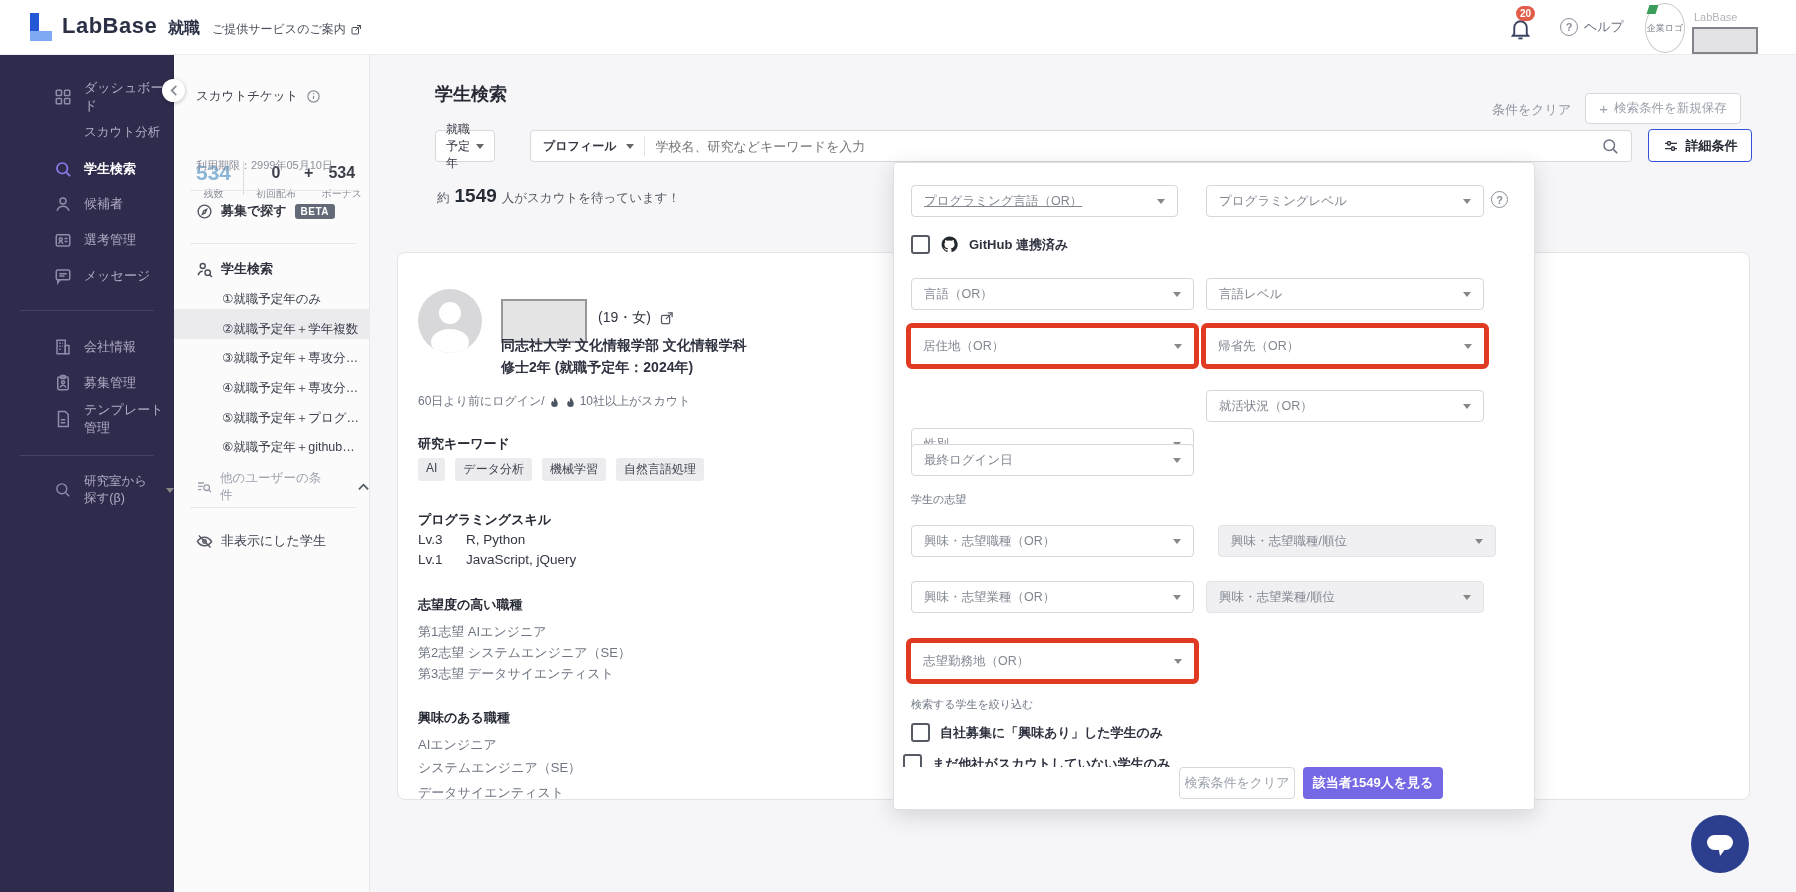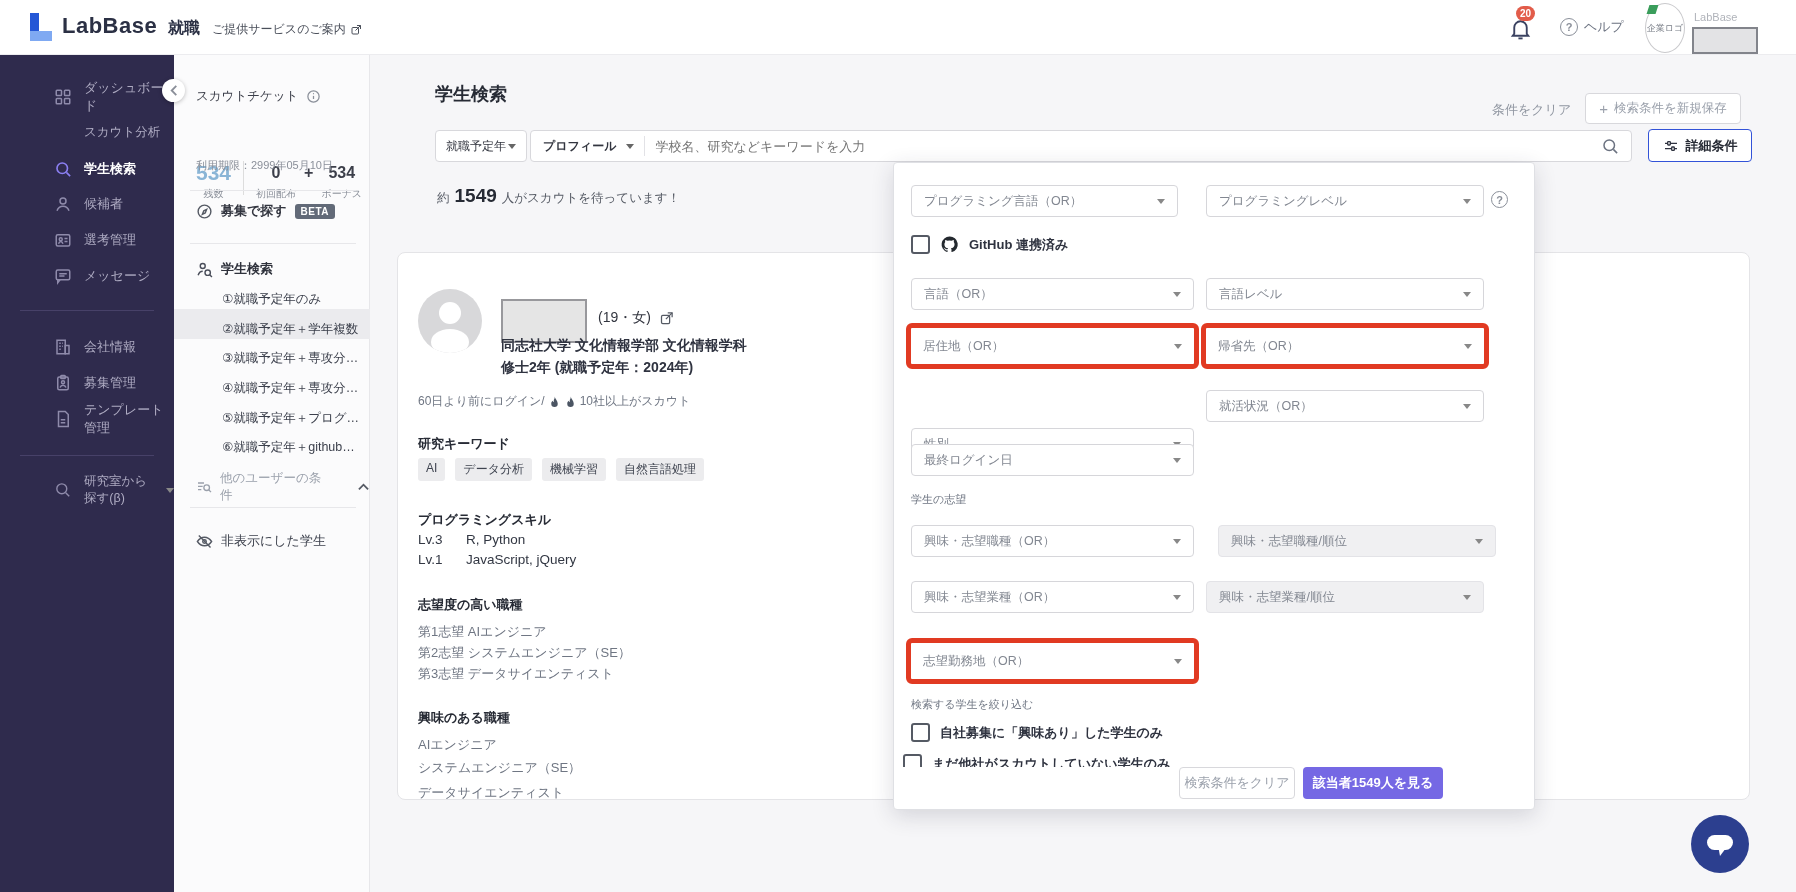--- a/index.html
+++ b/index.html
@@ -328,21 +328,21 @@
     </svg>
 </div>
 
 <div class="page-title">学生検索</div>
 <div class="clear-link">条件をクリア</div>
 <div class="save-btn">
   <span style="font-size:15px;">+</span>
   <span>検索条件を新規保存</span>
 </div>
 
-<div class="filter-box" style="left:435px;width:92px;justify-content:space-between;padding:0 10px;font-size:12px;color:#32353f;">
+<div class="filter-box" style="left:435px;width:60px;justify-content:space-between;padding:0 10px;font-size:12px;color:#32353f;">
   <span>就職予定年</span>
   <span class="caret"></span>
 </div>
 <div class="filter-box" style="left:530px;width:1102px;padding:0 12px;gap:10px;">
   <span style="font-size:12px;color:#32353f;font-weight:700;">プロフィール</span>
   <span class="caret"></span>
   <span class="vdiv"></span>
   <input style="flex: 1 1 0%; border: none; outline: none; font-size: 13px; color: rgb(50, 53, 63); font-family: inherit;" placeholder="学校名、研究などキーワードを入力">
   <span>
       <svg width="18" height="18" viewBox="0 0 24 24" fill="none" stroke="#6b7280" stroke-width="2">
@@ -423,21 +423,21 @@
   <div class="in gray-li" style="left:20px;top:391px;">第2志望 システムエンジニア（SE）</div>
   <div class="in gray-li" style="left:20px;top:412px;">第3志望 データサイエンティスト</div>
   <div class="in lab-b" style="left:20px;top:456px;">興味のある職種</div>
   <div class="in gray-li" style="left:20px;top:483px;">AIエンジニア</div>
   <div class="in gray-li" style="left:20px;top:506px;">システムエンジニア（SE）</div>
   <div class="in gray-li" style="left:20px;top:531px;">データサイエンティスト</div>
 </div>
 
 <div class="panel">
 
-  <div class="dd" style="left:17px;top:22px;width:267px;">
+  <div class="dd" style="left:17px;top:22px;width:267px;text-decoration:underline;">
     <span>プログラミング言語（OR）</span>
       <span class="caret lt"></span>
   </div>
   <div class="dd" style="left:312px;top:22px;width:278px;">
     <span>プログラミングレベル</span>
       <span class="caret lt"></span>
   </div>
   <div class="qcircle abs" style="left:597px;top:28px;width:17px;height:17px;">?</div>
 
   <div class="chk-row" style="left:17px;top:72px;">

